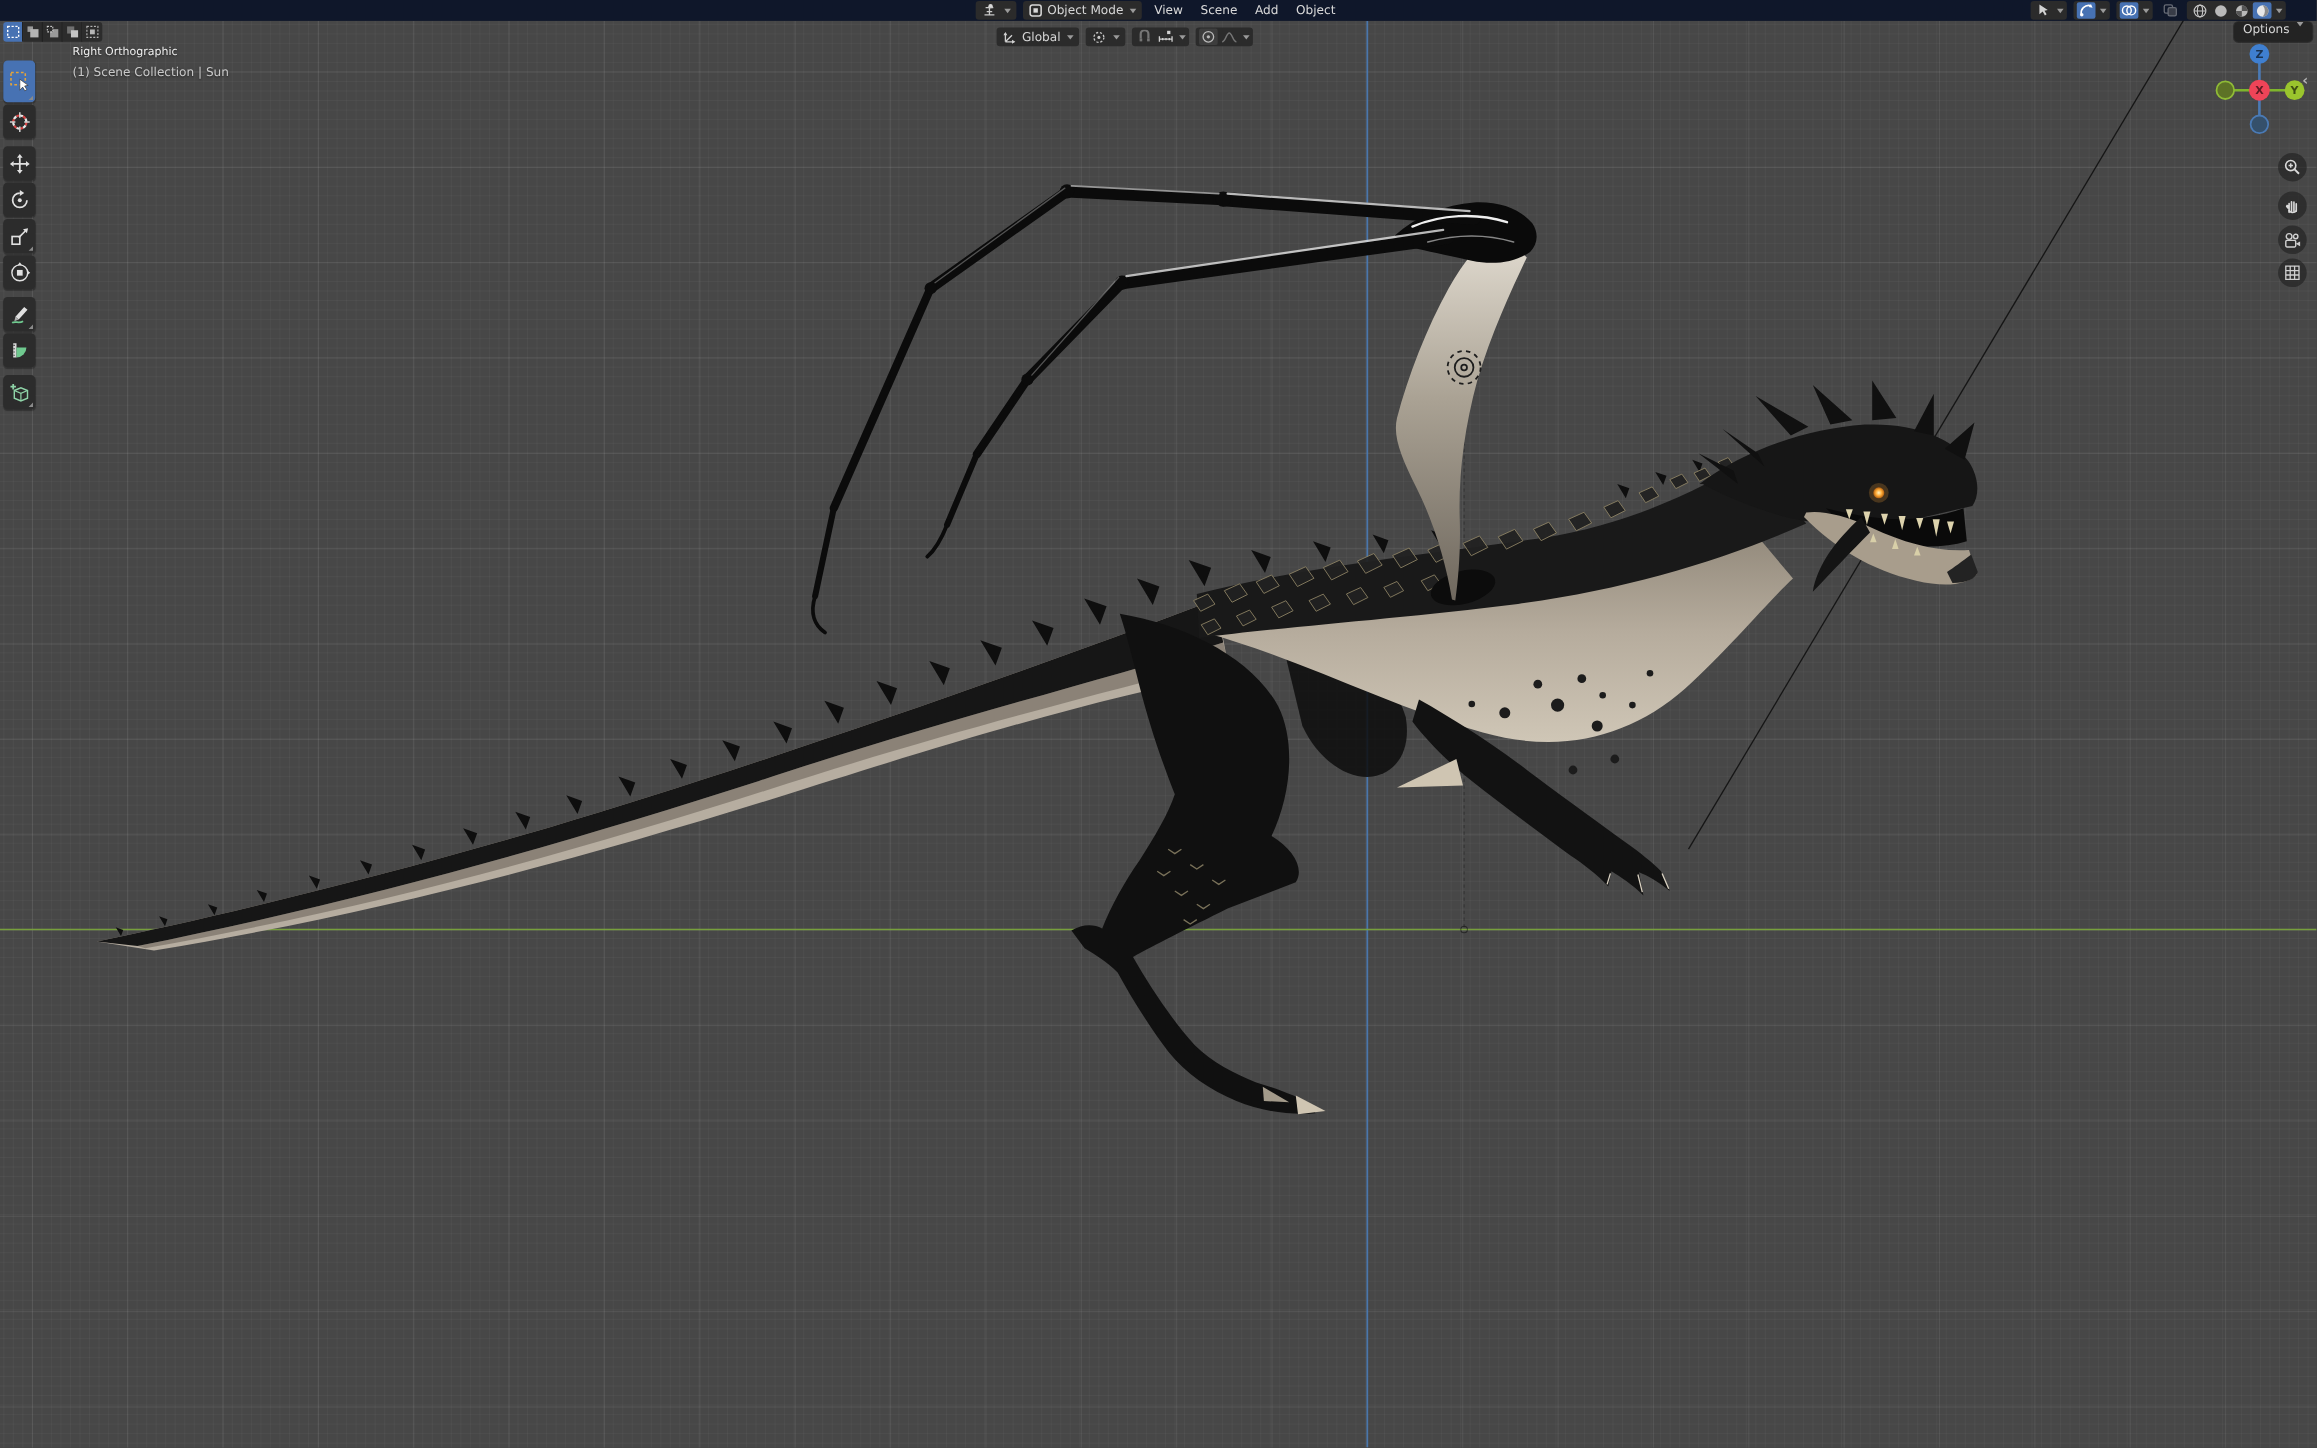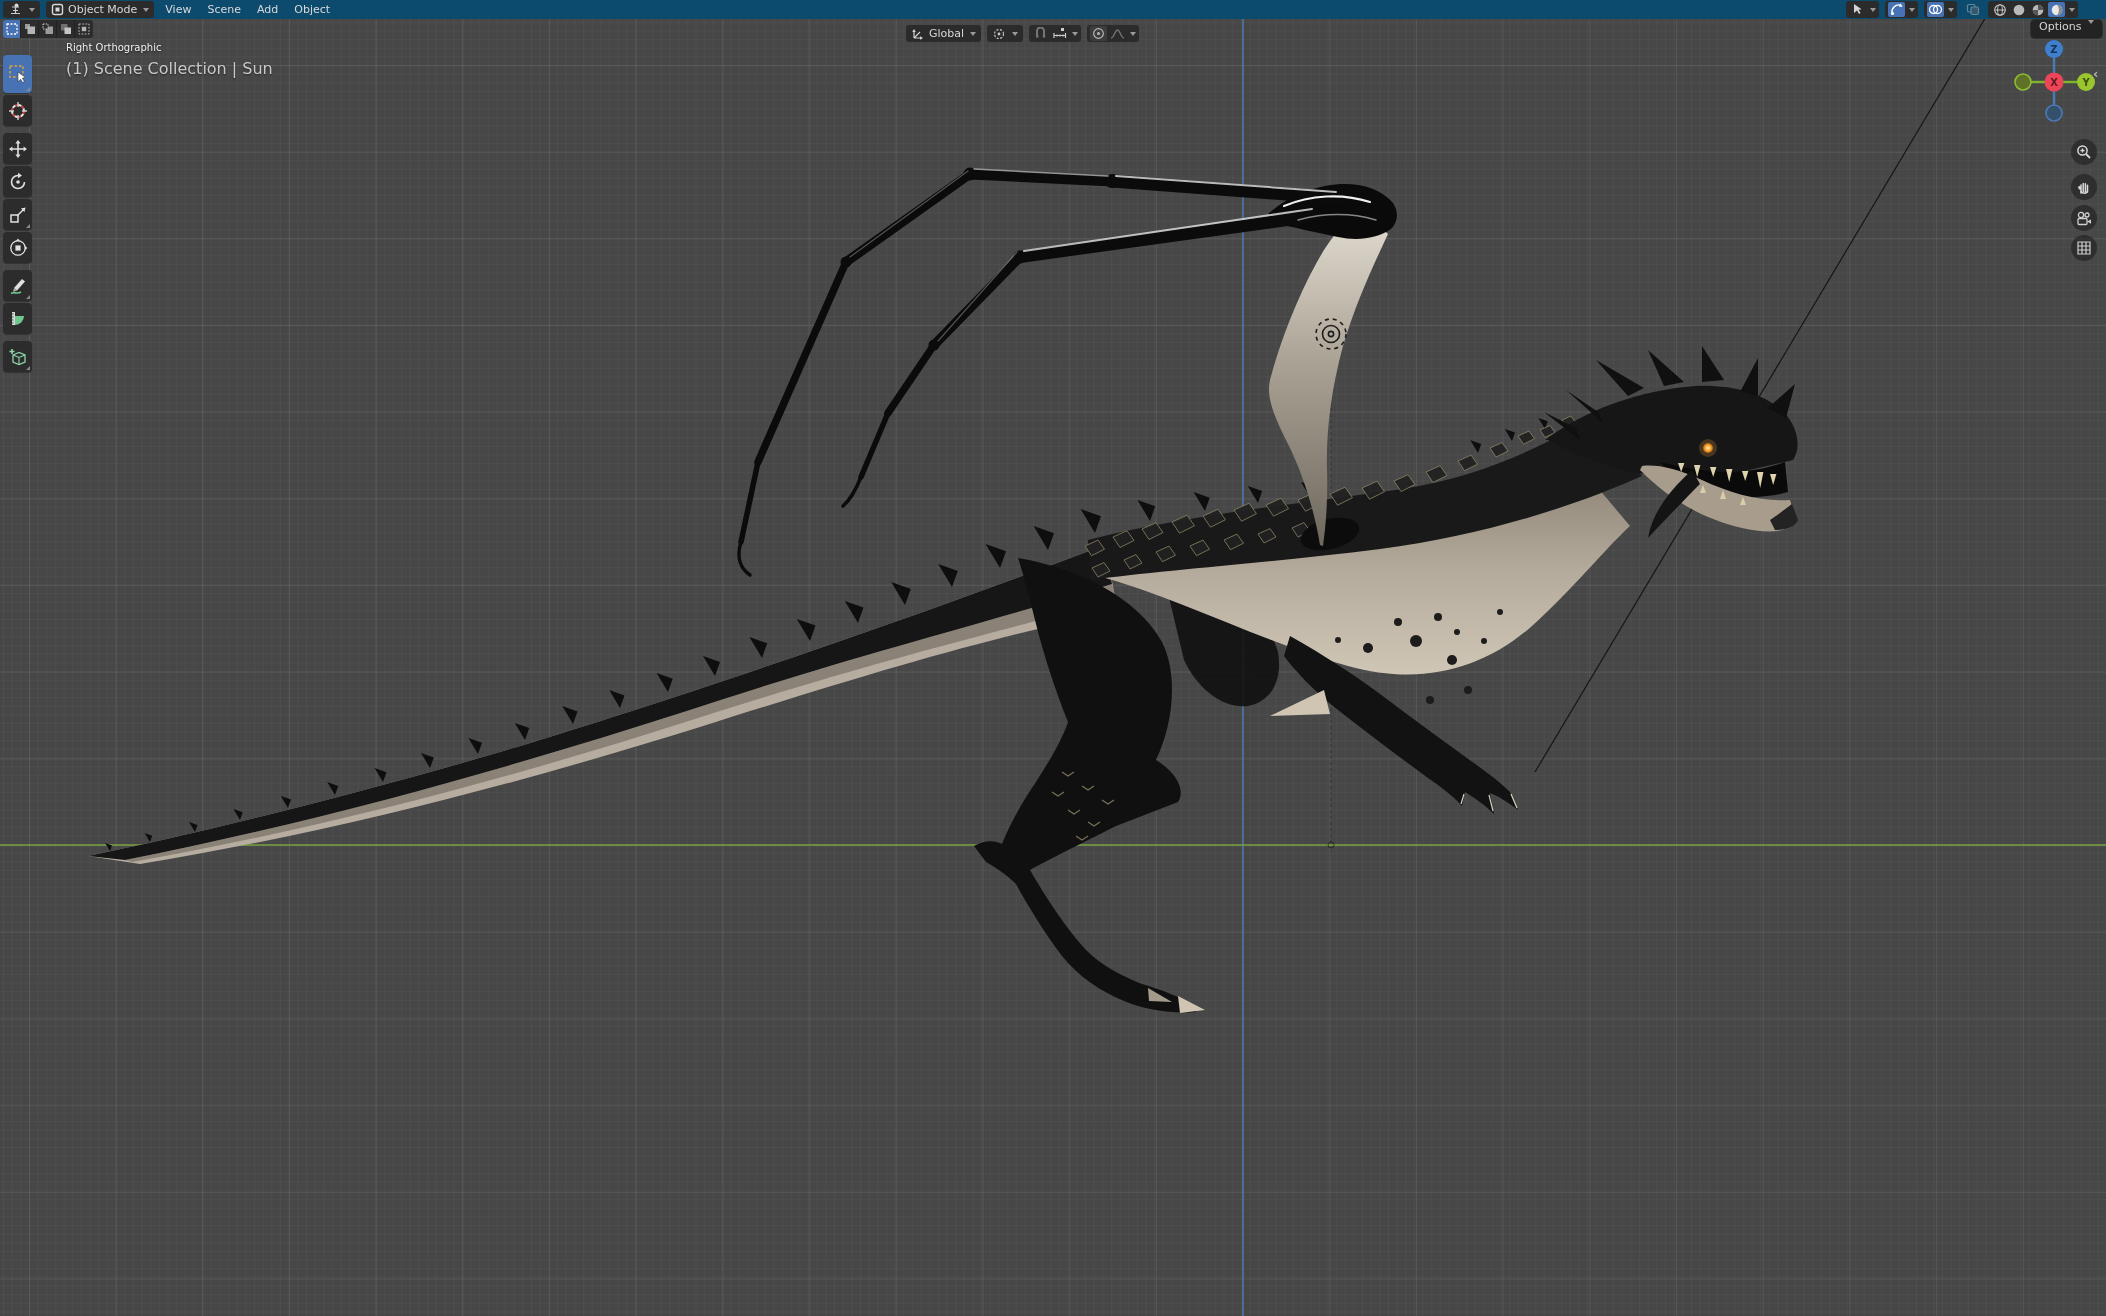--- a/index.html
+++ b/index.html
@@ -1,21 +1,21 @@
 <!DOCTYPE html>
 <html><head>
 <meta charset="utf-8">
 <style>
   html,body{margin:0;padding:0;width:2106px;height:1316px;overflow:hidden;
     font-family:"DejaVu Sans",sans-serif;background:#474747;}
   *{box-sizing:border-box;-webkit-user-select:none;user-select:none;}
 
   
-  .topbar{position:absolute;left:0;top:0;width:2106px;height:19px;background:#0c4a6e;
-    display:flex;align-items:center;color:#d6d6d6;font-size:11px;z-index:40;}
+  .topbar{position:absolute;left:0;top:0;width:2106px;height:19px;background:#0f172a;
+    display:flex;align-items:center;color:#d6d6d6;font-size:11px;z-index:40;justify-content:center;}
   .menu-item{padding:0 8px;line-height:19px;color:#d9d9d9;cursor:default;}
   .hwidget{display:flex;align-items:center;background:#2b2b2b;border-radius:3px;height:17px;
     padding:0 5px;margin:0 3px;gap:4px;}
   .hgroup{display:flex;align-items:center;background:#2b2b2b;border-radius:3px;height:17px;
     padding:0 3px;margin:0 3px;gap:2px;}
   .chev{width:0;height:0;border-left:3.5px solid transparent;border-right:3.5px solid transparent;
     border-top:4px solid #9a9a9a;display:inline-block;margin-left:2px;}
   .hicon{display:inline-flex;align-items:center;justify-content:center;width:17px;height:15px;
     border-radius:2px;}
   .hicon.blue{background:#4772b3;}
@@ -50,21 +50,21 @@
   .viewport{position:absolute;left:0;top:19px;width:2106px;height:1297px;background:#474747;
     background-image:
       linear-gradient(rgba(255,255,255,0.030) 1px, transparent 1px),
       linear-gradient(90deg, rgba(255,255,255,0.030) 1px, transparent 1px),
       linear-gradient(rgba(255,255,255,0.075) 1px, transparent 1px),
       linear-gradient(90deg, rgba(255,255,255,0.075) 1px, transparent 1px);
     background-size:8.67px 8.67px,8.67px 8.67px,86.7px 86.7px,86.7px 86.7px;
     background-position:29px 46px,29px 46px,29px 46px,29px 46px;}
   .vp-label{position:absolute;left:66px;top:42px;color:#f0f0f0;font-size:10px;
     text-shadow:0 1px 2px rgba(0,0,0,.6);z-index:20;}
-  .vp-sublabel{position:absolute;left:66px;top:59px;color:#c9c9c9;font-size:16px;
+  .vp-sublabel{position:absolute;left:66px;top:59px;color:#c9c9c9;font-size:11px;
     text-shadow:0 1px 2px rgba(0,0,0,.55);z-index:20;}
   .scene-svg{position:absolute;left:0;top:0;z-index:5;}
 
   
   .navgizmo{position:absolute;left:2008px;top:36px;z-index:25;}
   .vbtn{position:absolute;width:26px;height:26px;border-radius:13px;background:rgba(26,26,26,.55);
     display:flex;align-items:center;justify-content:center;z-index:25;}
   .sidebar-arrow{position:absolute;left:2093px;top:66px;color:#b5b5b5;font-size:13px;z-index:25;
     font-weight:bold;}
 </style>

